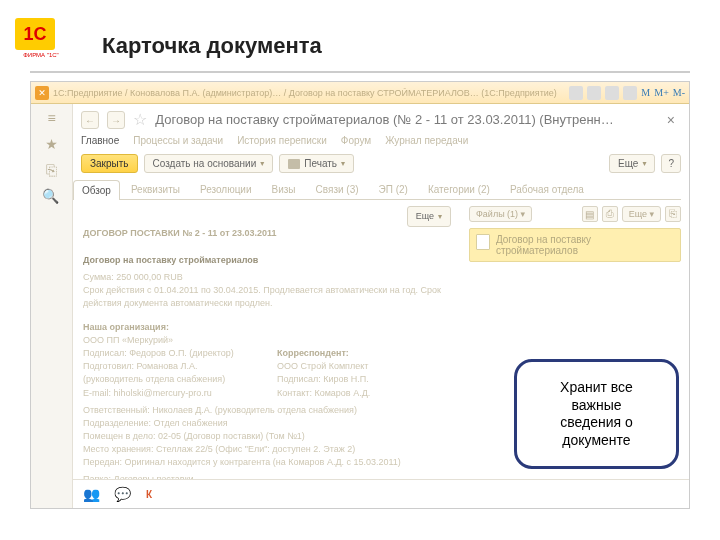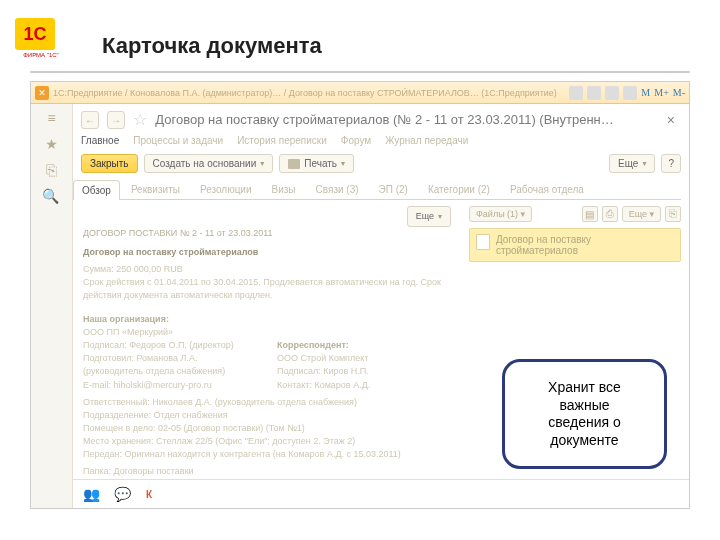--- a/index.html
+++ b/index.html
@@ -36,31 +36,31 @@
   .btn.yellow { background: linear-gradient(#ffe27a,#ffd247); border-color: #e0b93a; color: #333; }
   .btn .chev { font-size: 8px; color: #a89d7d;}
   .toolbar .spacer { flex: 1; }
   .sub-tabs { display: flex; gap: 2px; padding: 0 0; font-size: 10px; color: #c4bda8;}
   .sub-tabs .tab { padding: 4px 8px; border: 1px solid transparent; border-bottom: none; border-radius: 4px 4px 0 0;}
   .sub-tabs .tab.active { border-color: #d9d4c5; background: #fff; color: #555; position: relative; top: 1px;}
   .sub-tabs-line { border-bottom: 1px solid #d9d4c5; margin: 0 8px;}
   .doc-content { display: flex; flex: 1; overflow: hidden;}
   .doc-left { flex: 1.4; padding: 6px 10px; color: #cfc8b4; font-size: 9px; line-height: 1.45; overflow:hidden;}
   .doc-left .bold { color: #b8b097; font-weight: bold; }
-  .doc-left .docno { color: #b8b097; font-weight: normal; text-align:left; margin-bottom:6px;}
+  .doc-left .docno { color: #b8b097; font-weight: bold; text-align:left; margin-bottom:14px;}
   .doc-left .docname { color: #9a937d; font-weight: bold; margin-bottom:4px;}
   .two-col { display:flex; gap:20px;}
   .two-col > div { flex:1;}
   .doc-right { width: 228px; padding: 6px 8px; display: flex; flex-direction: column; gap: 6px; position:relative;}
   .file-tool { display: flex; gap: 4px; }
   .file-tool .sq { width:16px; height:16px; border:1px solid #d9d4c5; background:#faf7ee; border-radius:2px; display:flex; align-items:center; justify-content:center; color:#b7ad93;}
   .file-tool .more { padding:2px 6px; border:1px solid #d9d4c5; background:#faf7ee; border-radius:3px; color:#b7ad93; font-size:9px;}
   .attach-row { background:#ffefb0; border:1px solid #e8d99a; border-radius:2px; padding:5px 6px; display:flex; gap:6px; align-items:flex-start; color:#b3a87f;}
   .attach-row .ficon { width:14px; height:16px; background:#fff; border:1px solid #d9cf9f; border-radius:1px;}
-  .callout { position:absolute; right:22px; bottom:10px; width:165px; height:110px; background:#fff; border:3px solid #2a3a7a; border-radius:18px; display:flex; align-items:center; justify-content:center; text-align:center; padding:8px 24px; font-size:14px; color:#000; line-height:1.25;}
+  .callout { position:absolute; right:10px; bottom:10px; width:165px; height:110px; background:#fff; border:3px solid #2a3a7a; border-radius:18px; display:flex; align-items:center; justify-content:center; text-align:center; padding:8px 24px; font-size:14px; color:#000; line-height:1.25;}
   .doc-footer { border-top:1px solid #e4e0d6; padding:6px 10px; display:flex; gap:14px; align-items:center;}
   .doc-footer .fi { color:#c4bda8; font-size:14px;}
   .doc-footer .k { color:#d9582d; font-weight:bold;}
   .print-ico { width:12px; height:10px; background:#c4bda8; border-radius:1px; display:inline-block;}
 </style>
 </head>
 <body>
 
 <div class="slide">
   <div class="logo-1c">

